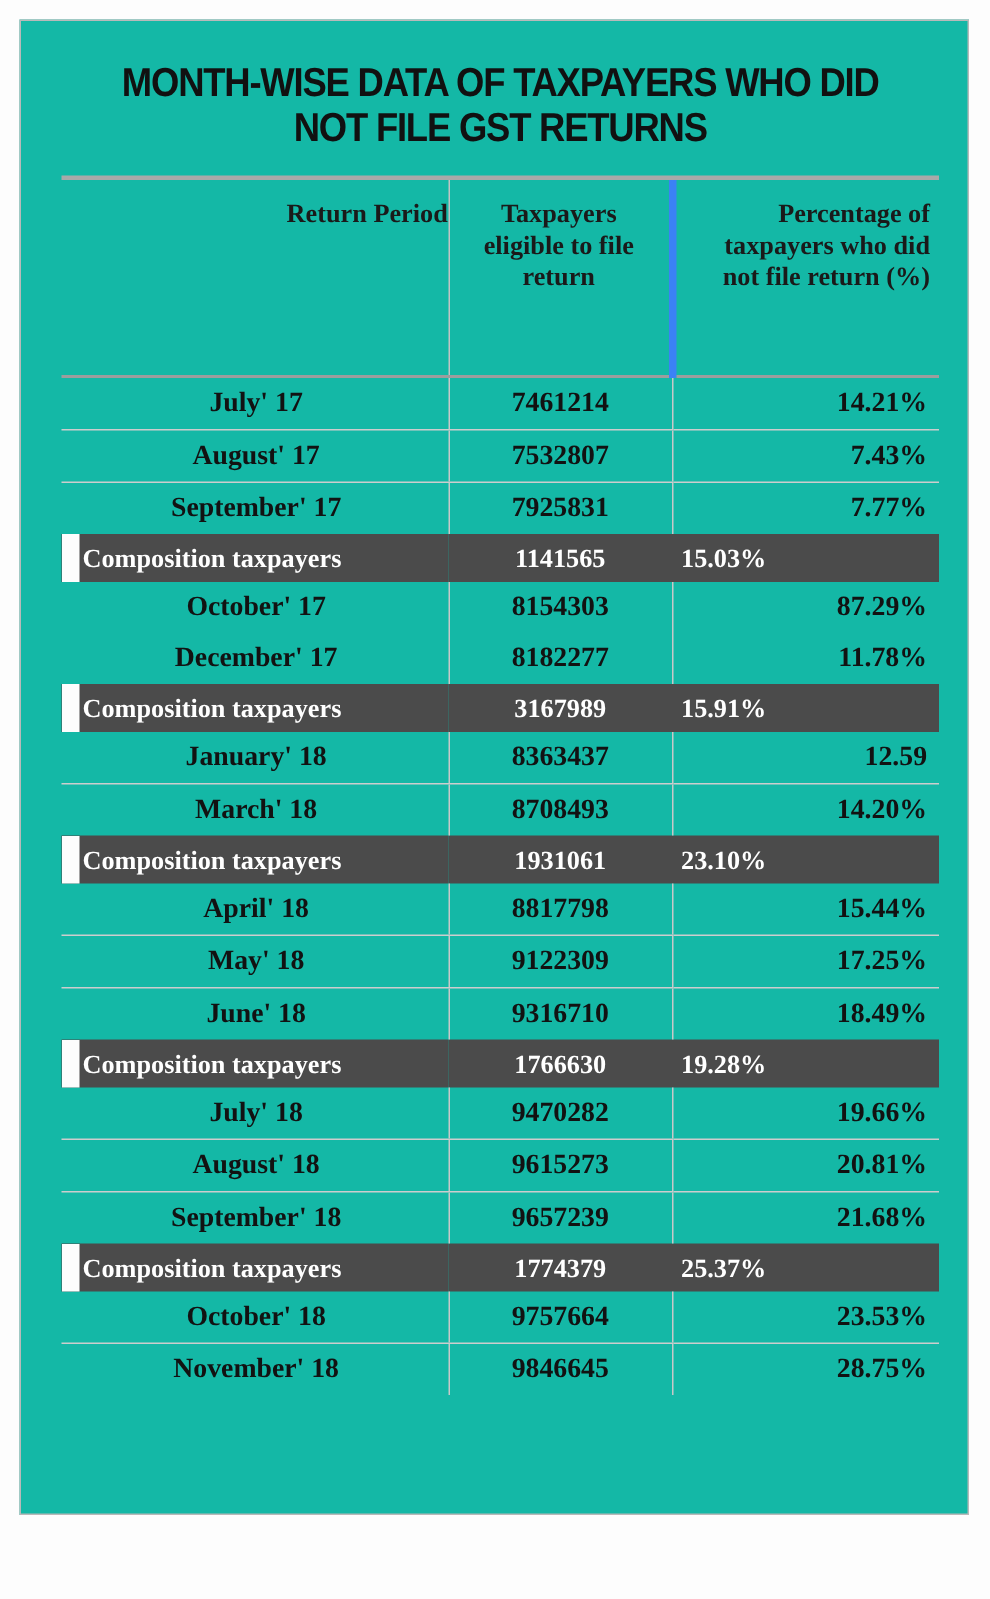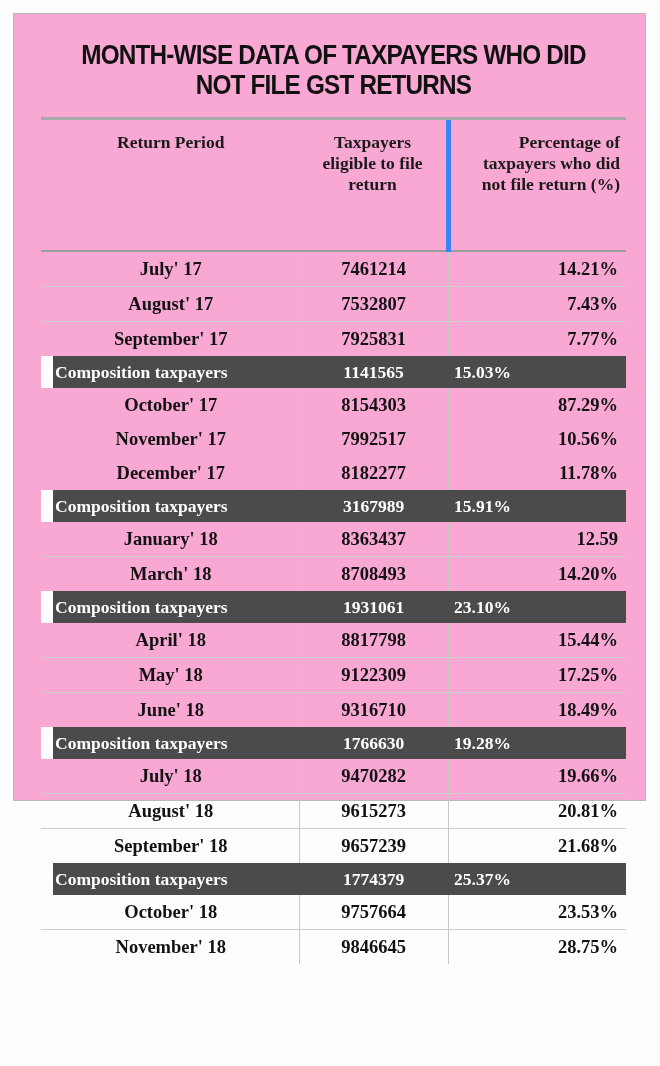--- a/index.html
+++ b/index.html
@@ -22,23 +22,23 @@
     background: #fdfdfd;
     box-sizing: border-box;
   }
 
   
   .card-frame {
     position: absolute;
     left: 13px;
     top: 13px;
     width: 633px;
-    height: 788px;
+    height: 997px;
     border: 1px solid #b9b9b9;
-    background: #f9a8d4;
+    background: #14b8a6;
     box-sizing: border-box;
     padding-left: 42px;
   }
 
   .inner {
     position: absolute;
     left: 27px;
     top: 18px;
     width: 585px;
   }
@@ -81,21 +81,21 @@
     font-weight: bold;
     font-size: 17.5px;
     line-height: 21px;
     color: #1a1a1a;
     vertical-align: top;
     padding: 12px 0 0 0;
     border-bottom: 2px solid #9d9d9d;
     background: transparent;
   }
   thead th.h-period {
-    text-align: center;
+    text-align: right;
     padding-left: 2px;
     height: 118px;
   }
   thead th.h-elig {
     text-align: center;
     border-left: 1px solid #c3c3c3;
     padding-left: 6px;
     padding-right: 6px;
   }
   thead th.h-pct {
@@ -210,25 +210,20 @@
               <td class="c-period">Composition taxpayers</td>
               <td class="c-elig">1141565</td>
               <td class="c-pct">15.03%</td>
             </tr>
             <tr class="data-row compact compact-first">
               <td class="c-period">October' 17</td>
               <td class="c-elig">8154303</td>
               <td class="c-pct">87.29%</td>
             </tr>
             <tr class="data-row compact">
-              <td class="c-period">November' 17</td>
-              <td class="c-elig">7992517</td>
-              <td class="c-pct">10.56%</td>
-            </tr>
-            <tr class="data-row compact">
               <td class="c-period">December' 17</td>
               <td class="c-elig">8182277</td>
               <td class="c-pct">11.78%</td>
             </tr>
             <tr class="band">
               <td class="c-period">Composition taxpayers</td>
               <td class="c-elig">3167989</td>
               <td class="c-pct">15.91%</td>
             </tr>
             <tr class="data-row sep">

